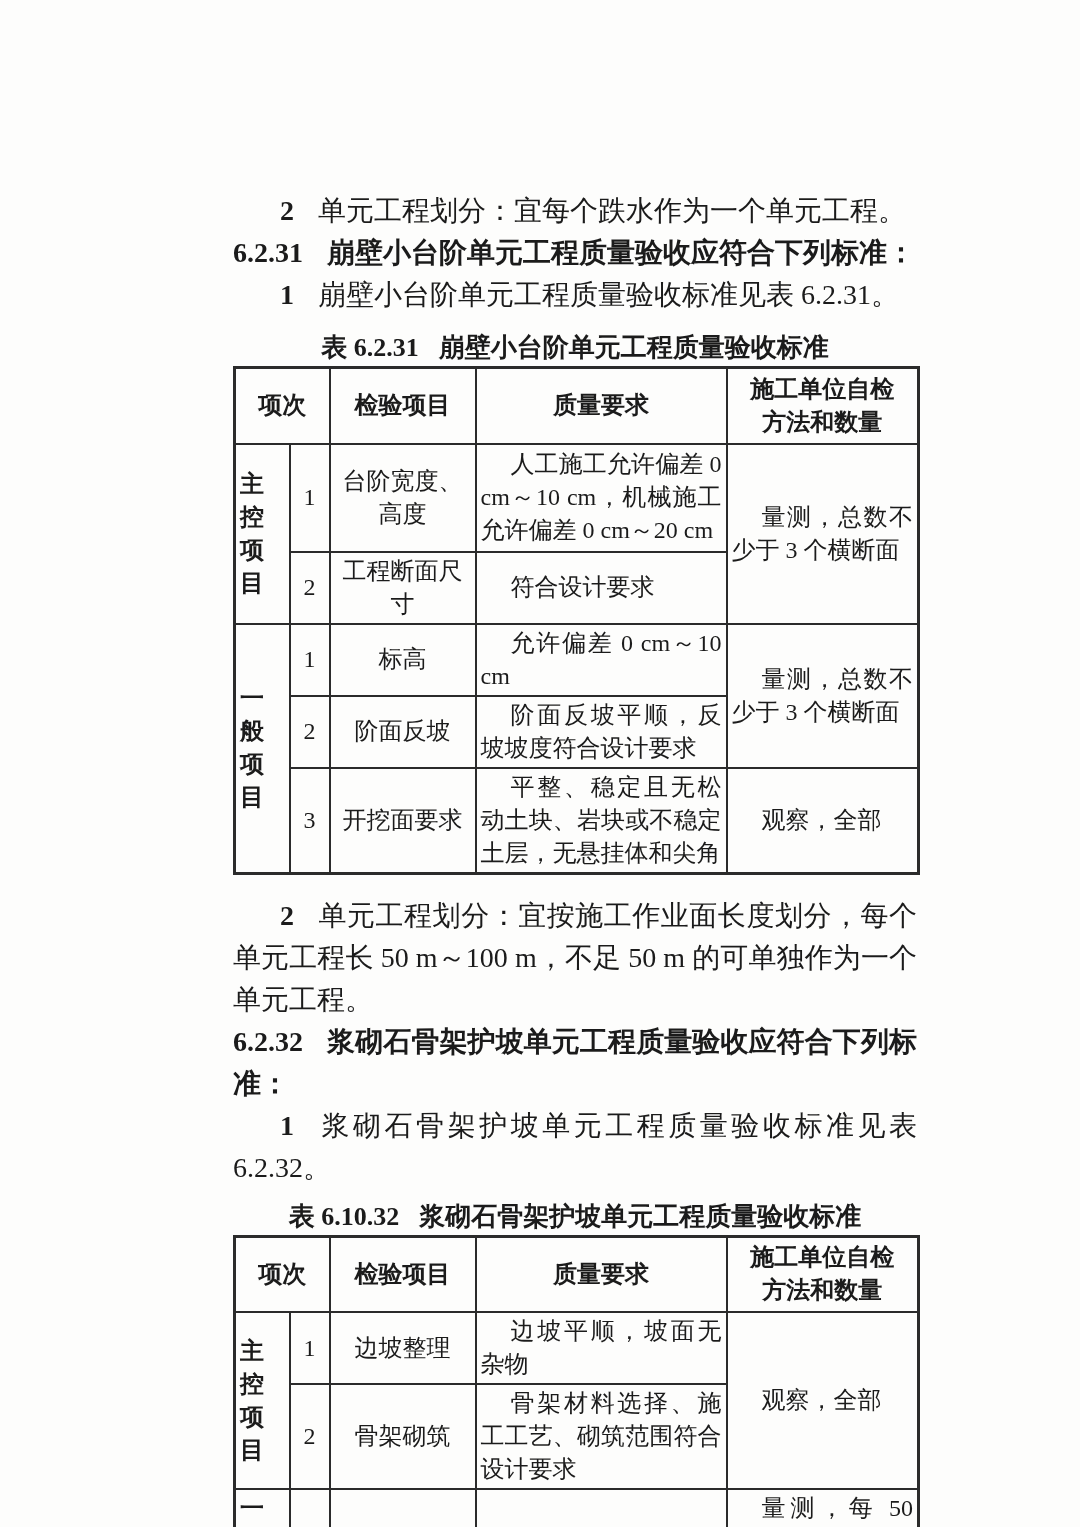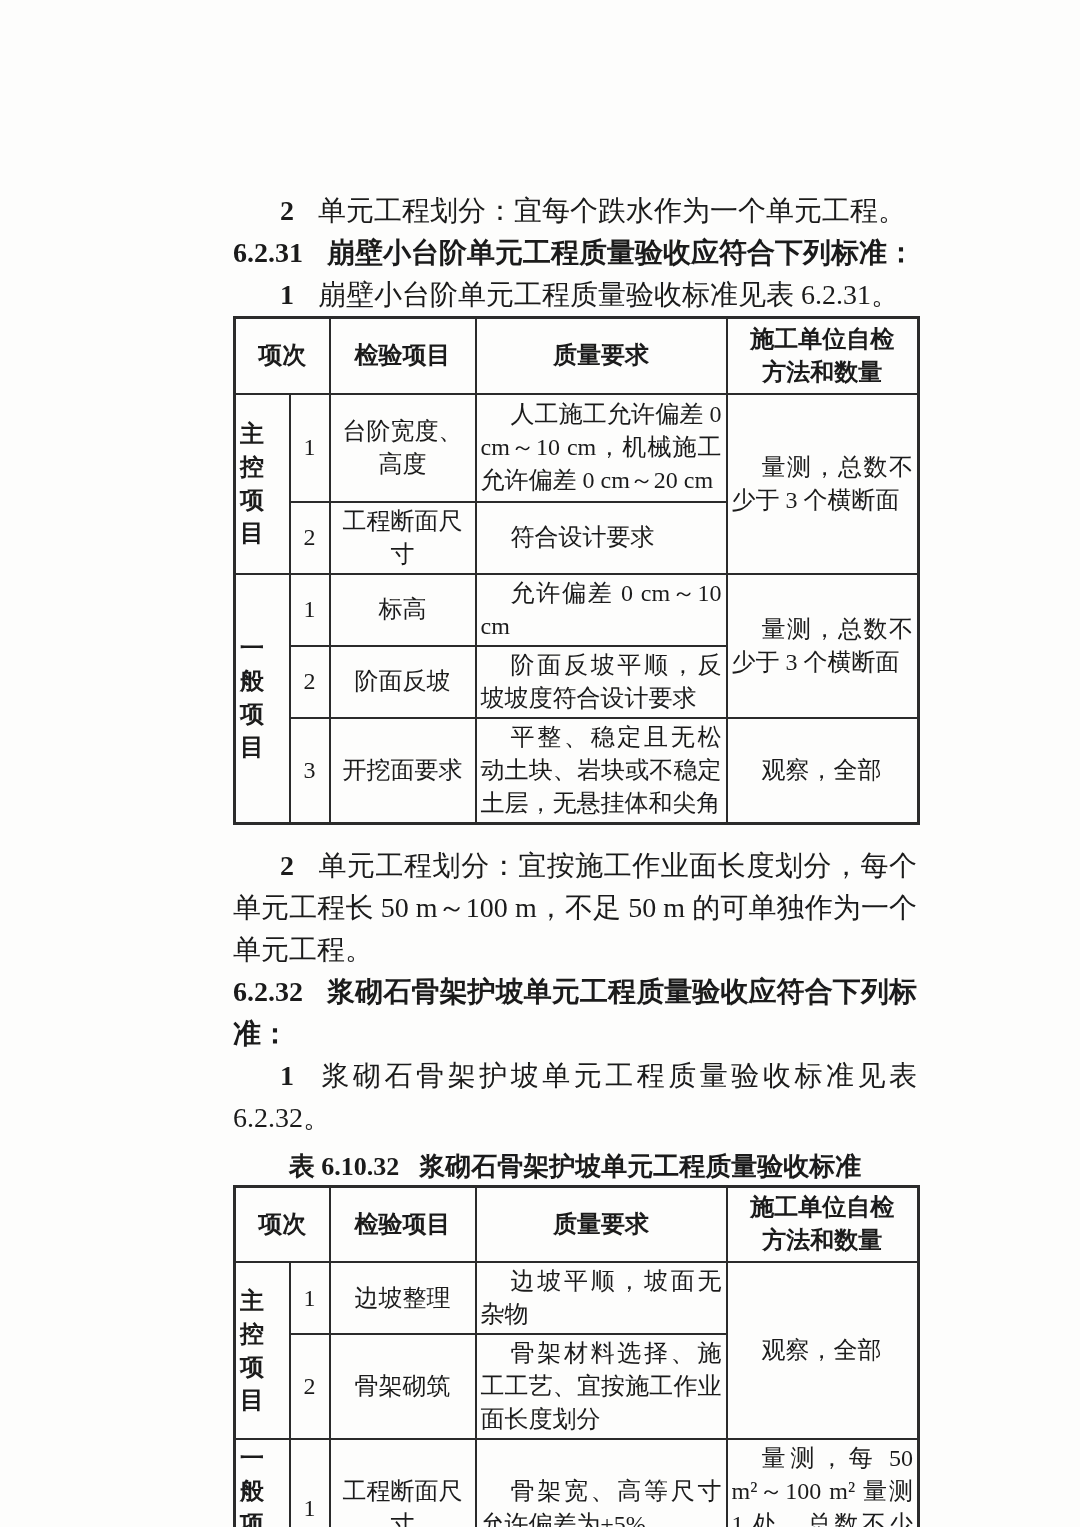--- a/index.html
+++ b/index.html
@@ -42,20 +42,21 @@
 </head>
 <body>
 
 <div class="page">
   <div class="content">
 
     <p class="para indent first"><span class="num">2</span><span>单元工程划分：宜每个跌水作为一个单元工程。</span></p>
     <p class="para head-line"><span class="num">6.2.31</span><span>崩壁小台阶单元工程质量验收应符合下列标准：</span></p>
     <p class="para indent"><span class="num">1</span><span>崩壁小台阶单元工程质量验收标准见表 6.2.31。</span></p>
 
+    <div class="caption"><span class="cap-label">表 6.2.31</span><span>崩壁小台阶单元工程质量验收标准</span></div>
 
     <table class="spec">
       <colgroup>
         <col style="width:55px">
           <col style="width:40px">
           <col style="width:146px">
           <col style="width:251px">
           <col style="width:192px">
       </colgroup>
       <tbody>
@@ -127,21 +128,21 @@
         <td rowspan="2" class="group pre">主控
 项目</td>
         <td class="cell-center">1</td>
         <td class="cell-center">边坡整理</td>
         <td class="cell-req">边坡平顺，坡面无杂物</td>
         <td rowspan="2" class="cell-method">观察，全部</td>
       </tr>
       <tr class="h73">
         <td class="cell-center">2</td>
         <td class="cell-center">骨架砌筑</td>
-        <td class="cell-req">骨架材料选择、施工工艺、宜按施工作业面长度划分</td>
+        <td class="cell-req">骨架材料选择、施工工艺、砌筑范围符合设计要求</td>
       </tr>
       <tr class="h109">
         <td class="group pre">一般
 项目</td>
         <td class="cell-center">1</td>
         <td class="cell-center">工程断面尺寸</td>
         <td class="cell-req">骨架宽、高等尺寸允许偏差为±5%</td>
         <td class="cell-method">量测，每 50 m²～100 m² 量测 1 处，总数不少于 3 处</td>
       </tr>
     </tbody>

